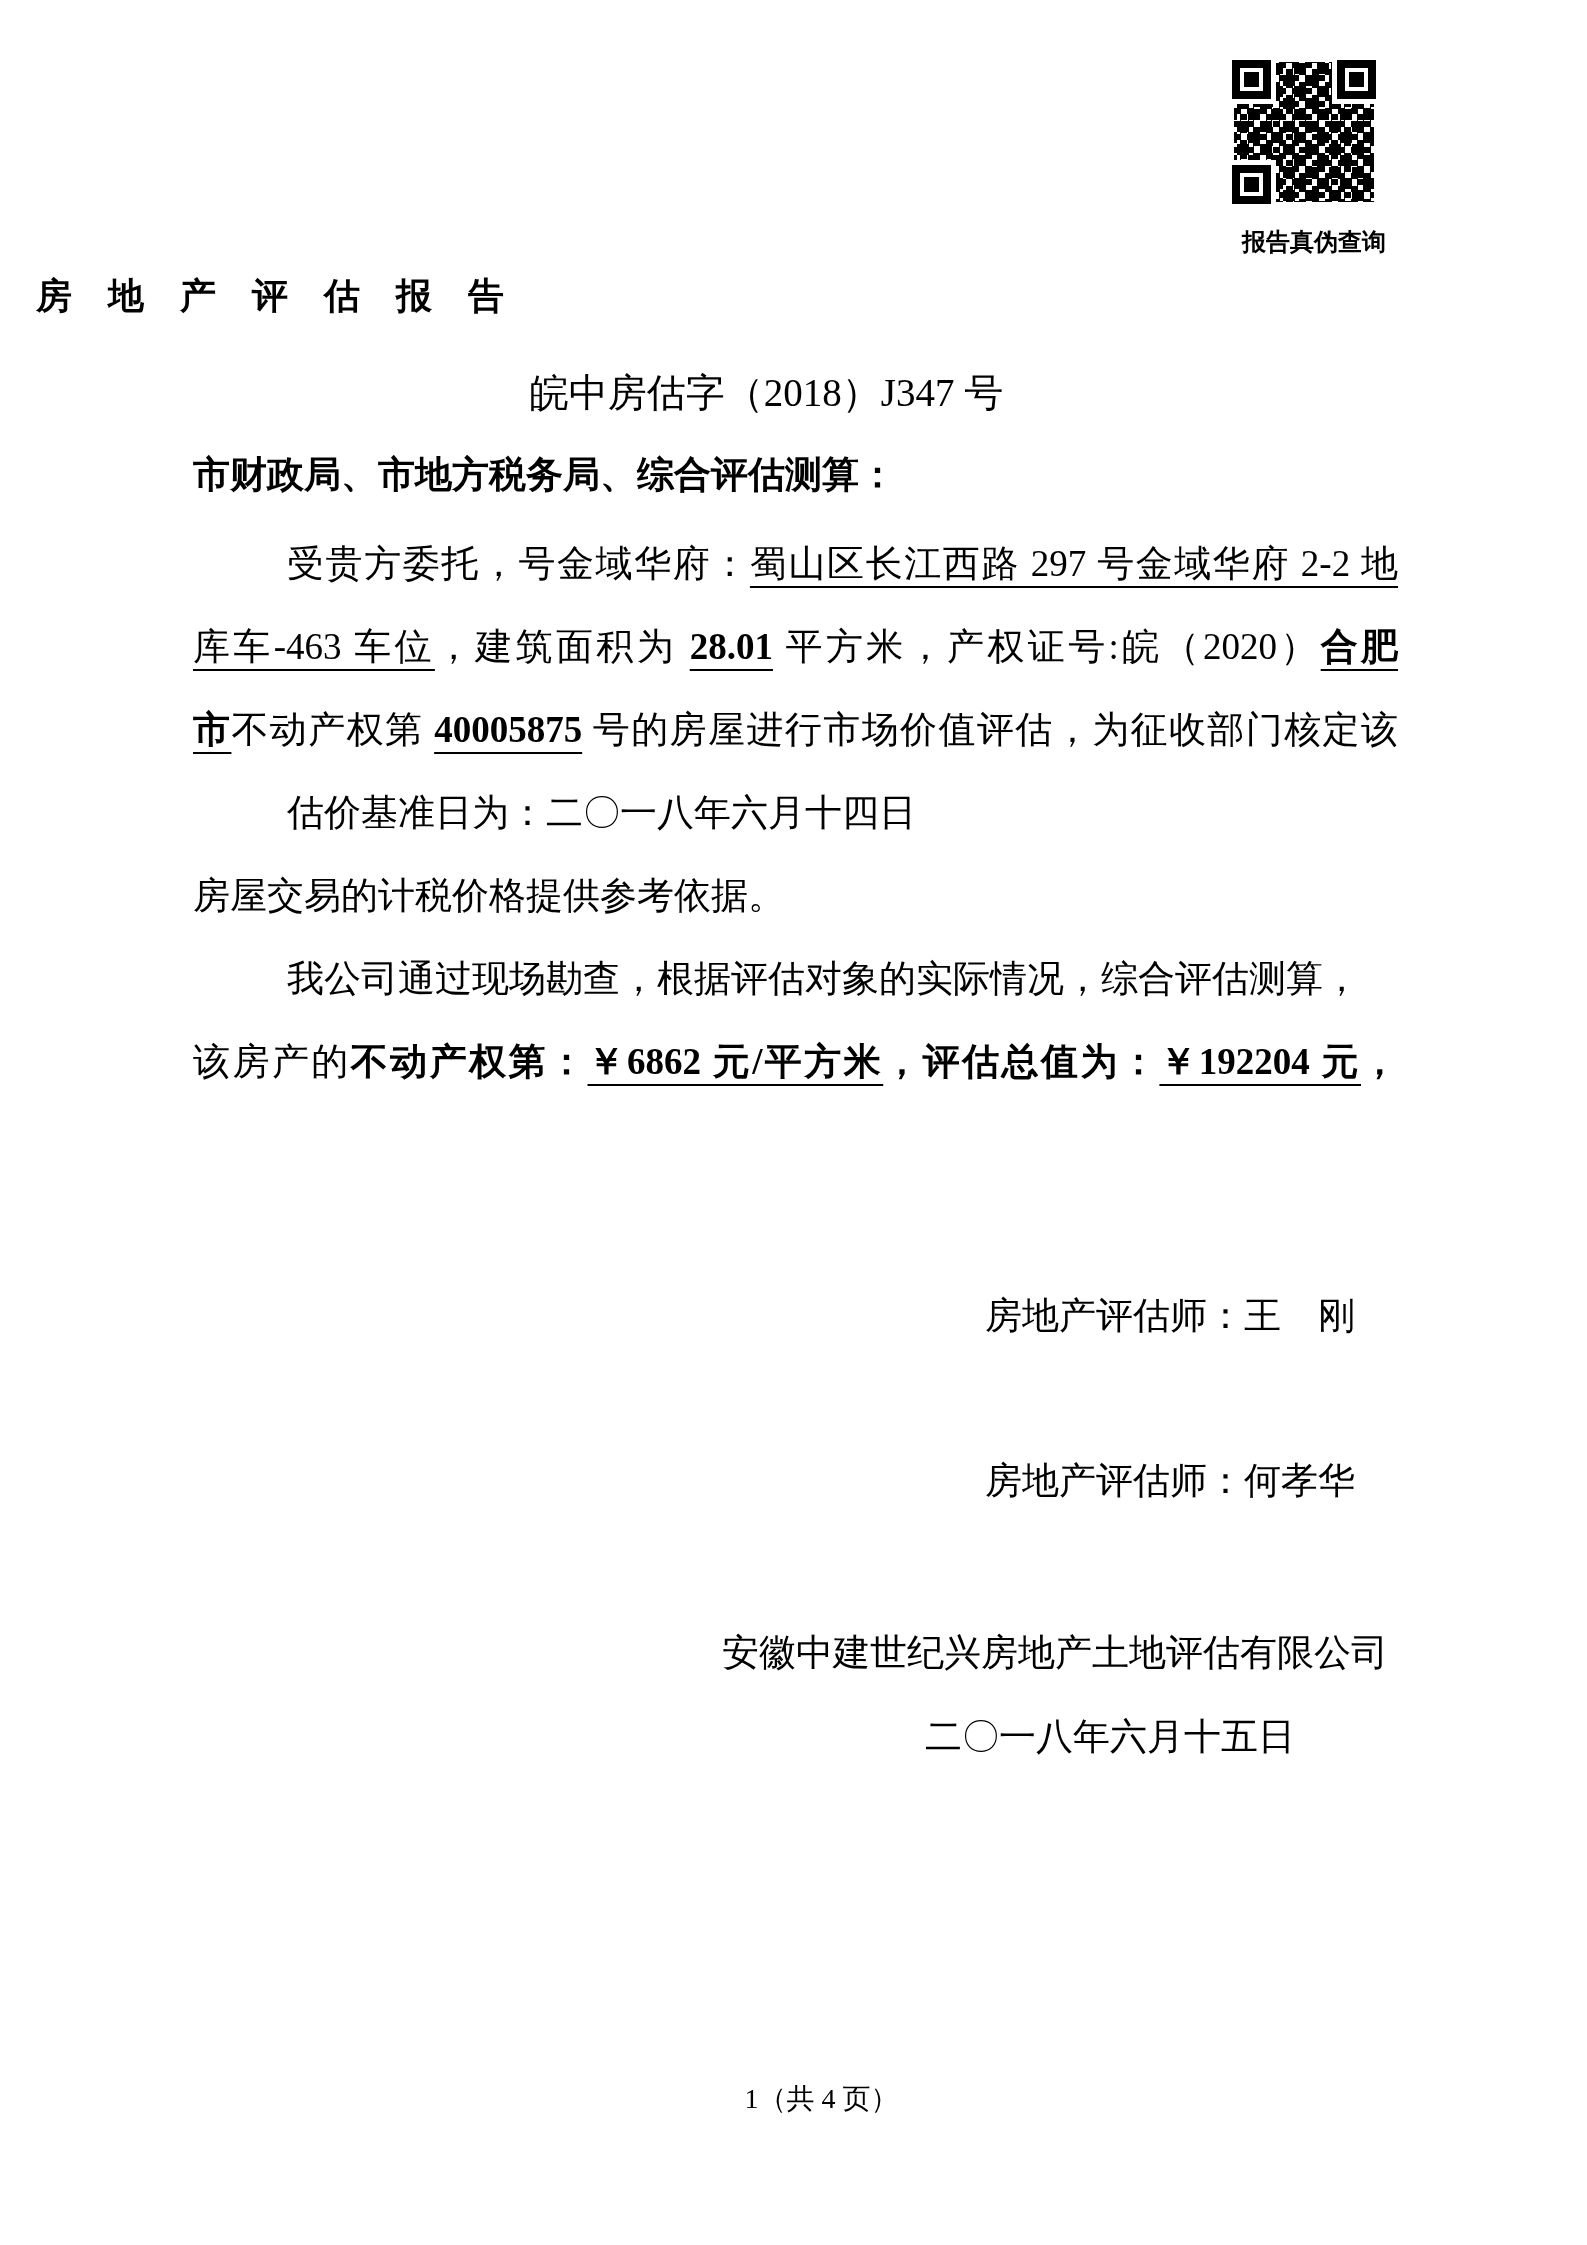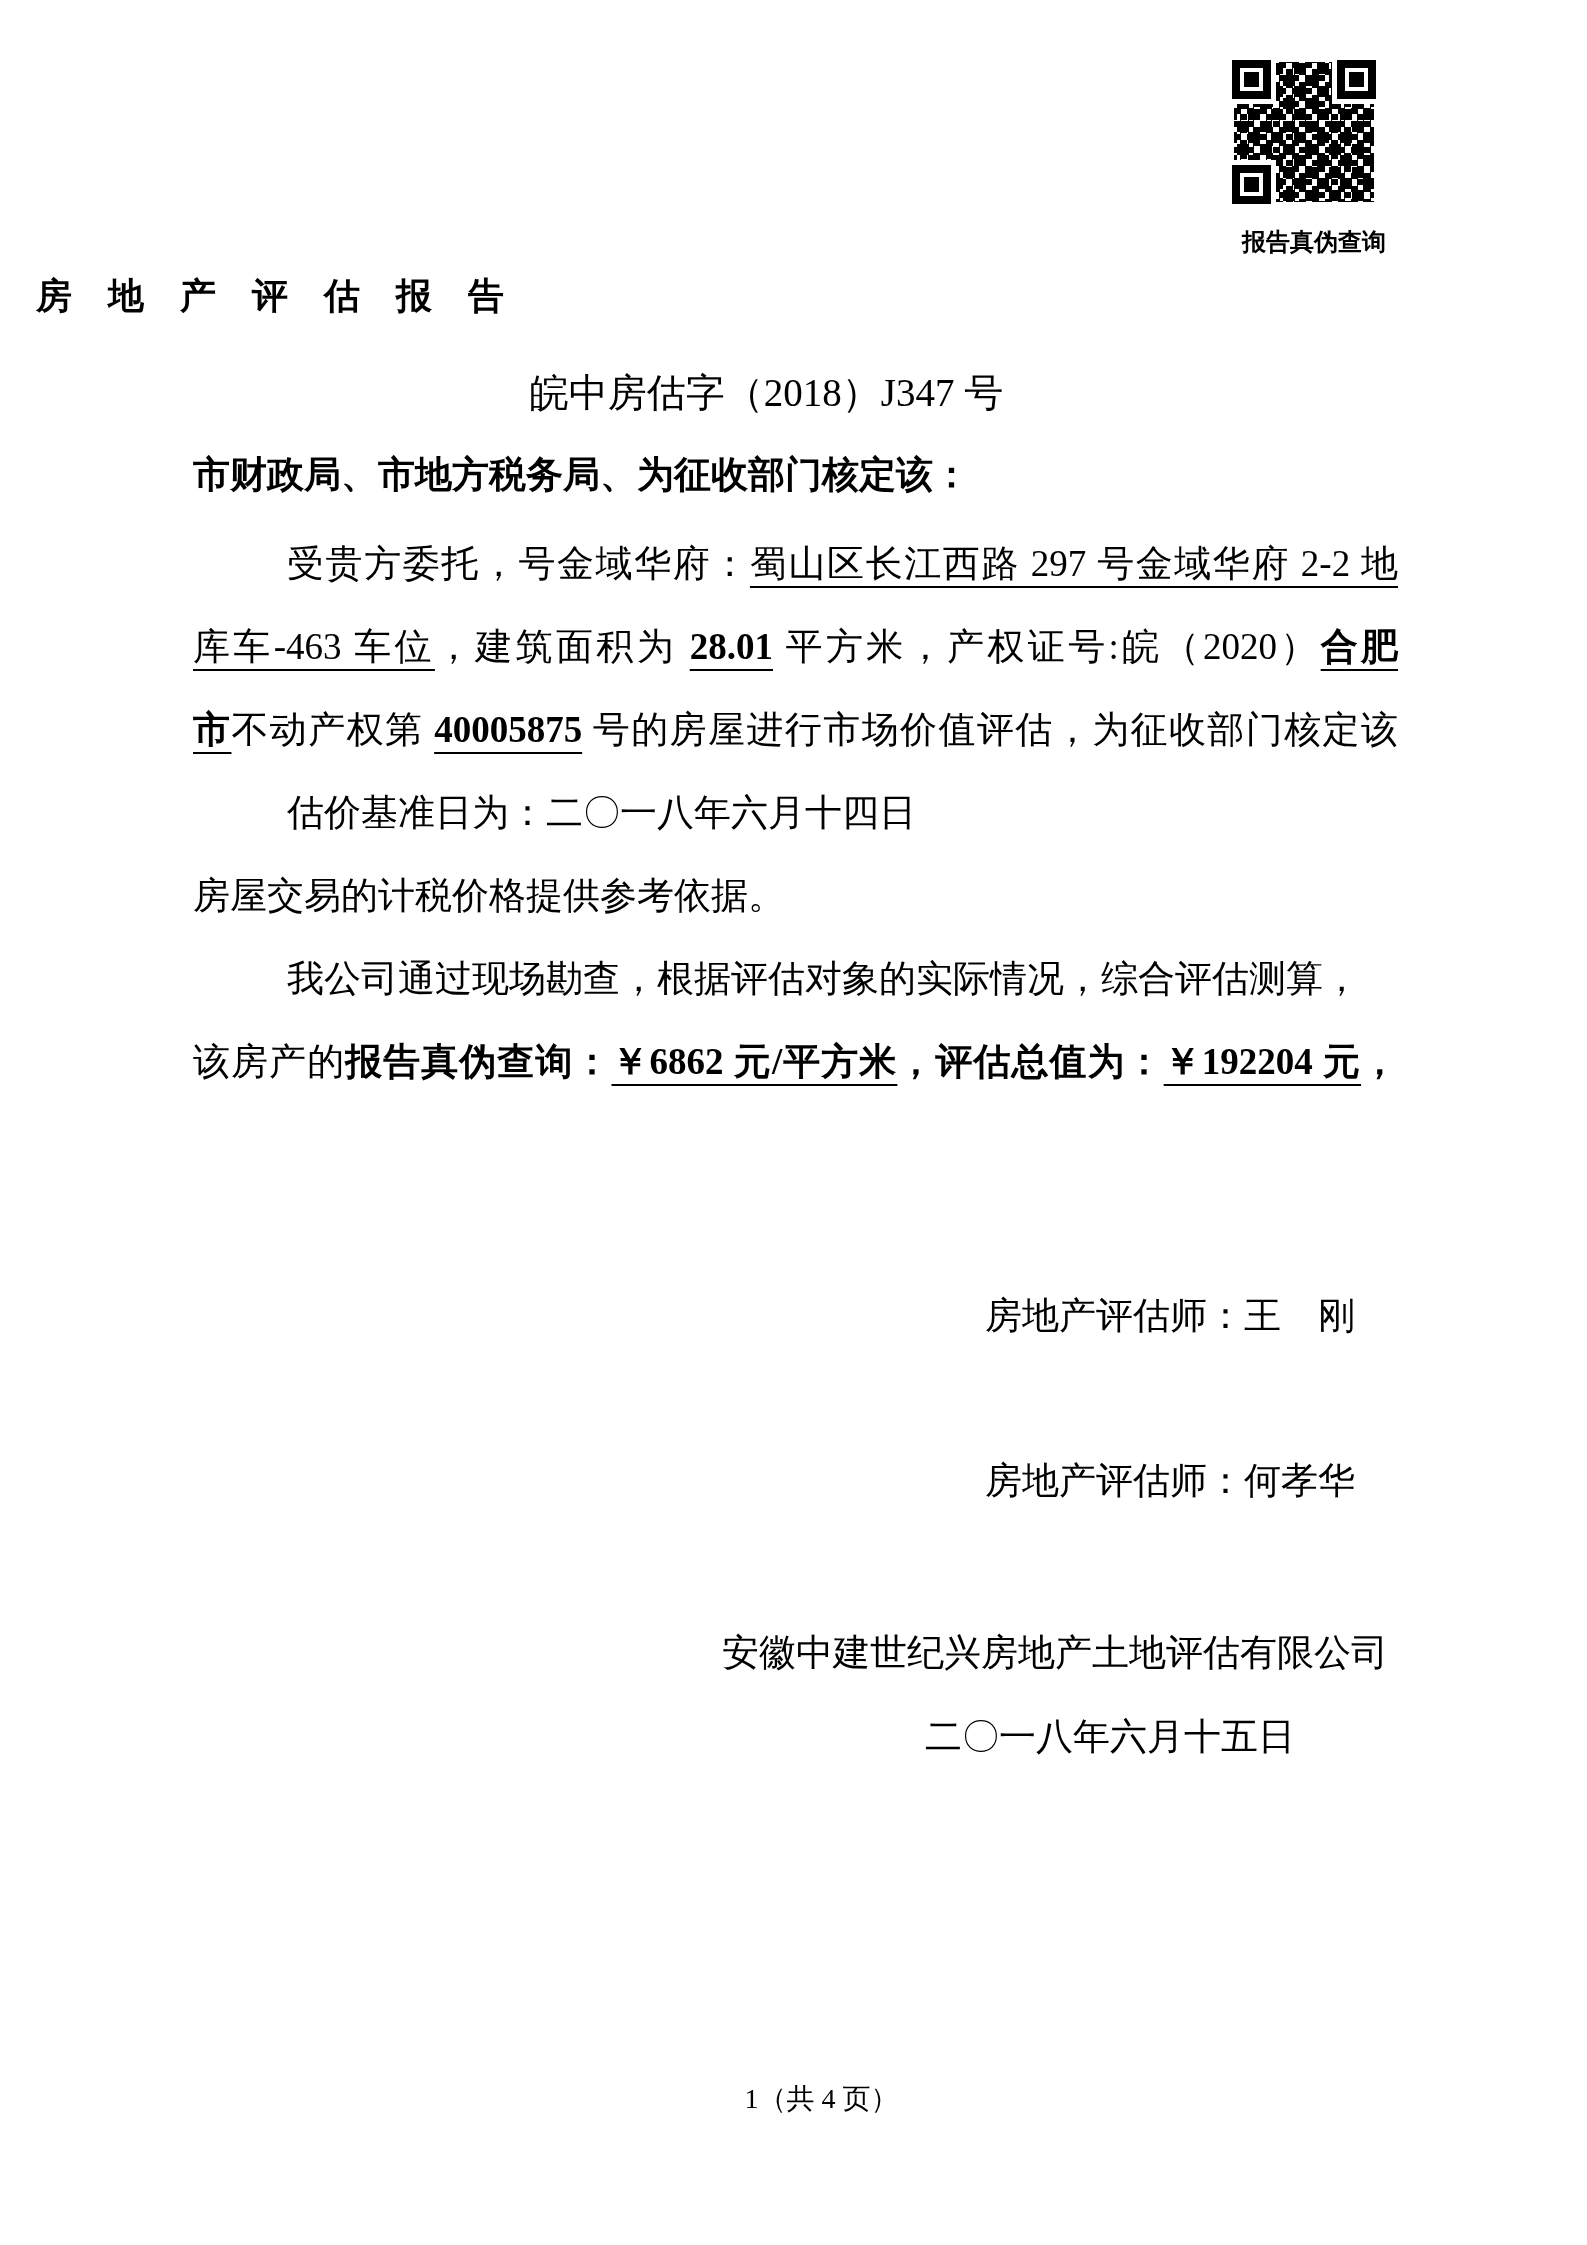--- a/index.html
+++ b/index.html
@@ -86,30 +86,30 @@
       <div class="qr-finder tl"></div>
       <div class="qr-finder tr"></div>
       <div class="qr-finder bl"></div>
     </div>
     <div class="qr-caption">报告真伪查询</div>
   </div>
 
   <h1 class="doc-title">房地产评估报告</h1>
   <div class="doc-number">皖中房估字（2018）J347 号</div>
 
-  <div class="addressee">市财政局、市地方税务局、为征收部门核定该：</div>
+  <div class="addressee">市财政局、市地方税务局、综合评估测算：</div>
 
   <div class="body-block">
     <div class="line jl ind"><span>受贵方委托，号金域华府：</span><span class="u">蜀山区长江西路 297 号金域华府 2-2 地</span></div>
     <div class="line jl"><span class="u">库车-463 车位</span><span>，建筑面积为 </span><span class="b u">28.01</span><span> 平方米，产权证号:皖（2020）</span><span class="b u">合肥</span></div>
     <div class="line jl"><span class="b u">市</span><span>不动产权第 </span><span class="b u">40005875</span><span> 号的房屋进行市场价值评估，为征收部门核定该</span></div>
     <div class="line ind">估价基准日为：二〇一八年六月十四日</div>
     <div class="line">房屋交易的计税价格提供参考依据。</div>
     <div class="line ind">我公司通过现场勘查，根据评估对象的实际情况，综合评估测算，</div>
-    <div class="line jl"><span>该房产的</span><span class="b">报告真伪查询：</span><span class="b u">￥6862 元/平方米</span><span class="b">，</span><span class="b">评估总值为：</span><span class="b u">￥192204 元</span><span class="b">，</span></div>
+    <div class="line jl"><span>该房产的</span><span class="b">不动产权第：</span><span class="b u">￥6862 元/平方米</span><span class="b">，</span><span class="b">评估总值为：</span><span class="b u">￥192204 元</span><span class="b">，</span></div>
   </div>
 
   <div class="sig sig-appraiser-1">房地产评估师：王　刚</div>
   <div class="sig sig-appraiser-2">房地产评估师：何孝华</div>
   <div class="sig sig-company">安徽中建世纪兴房地产土地评估有限公司</div>
   <div class="sig sig-date">二〇一八年六月十五日</div>
 
   <div class="footer">1（共 4 页）</div>
 
 </div>

